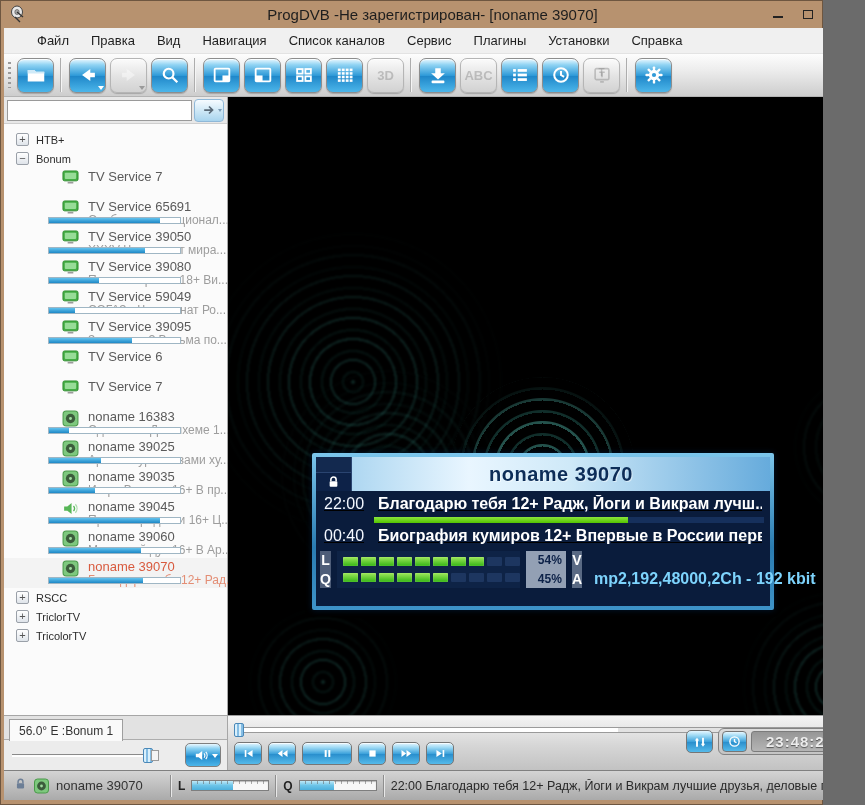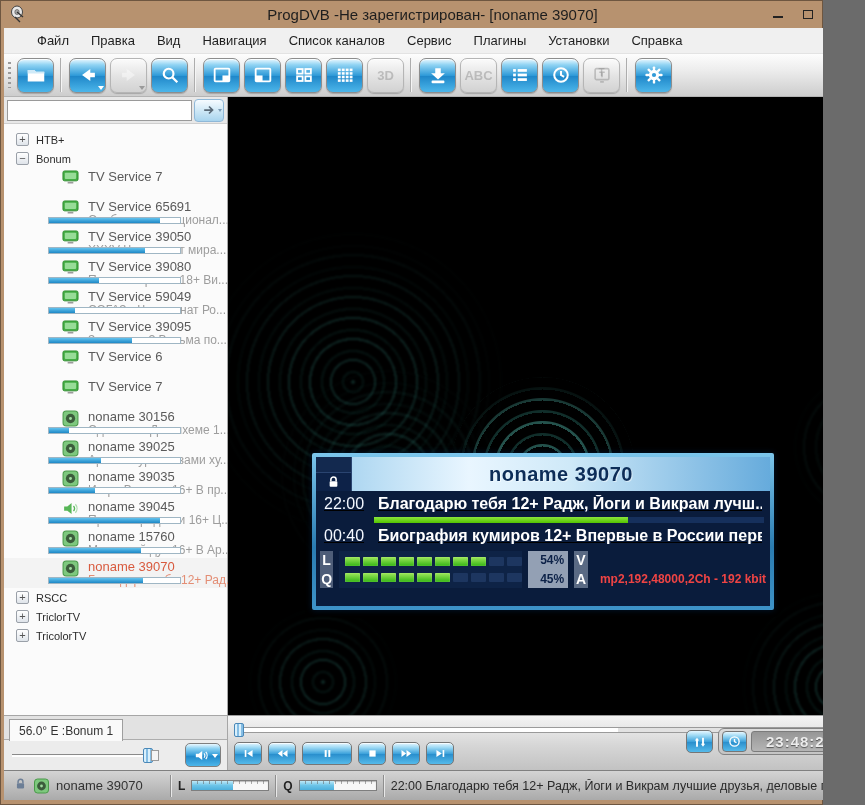--- a/index.html
+++ b/index.html
@@ -112,21 +112,21 @@
                 background:#0e2346; }
   .blk-row { display:flex; gap:3px; }
   .blk { width:15px; height:9px; border-radius:1px; background:#1d3660; }
   .blk.on { background:linear-gradient(#9fe85c,#35b515); box-shadow:inset 0 0 1px #d8ffb0; }
   .col-pct { width:40px; background:#93a0b4; display:flex; flex-direction:column; }
   .col-pct div { flex:1; color:#0d2248; font-weight:bold; font-size:12px; display:flex; align-items:center; justify-content:flex-end; padding-right:4px;margin-left:34px; }
   .col-va { width:25px; background:#5a6a84; display:flex; flex-direction:column; }
   .col-va div { flex:1; color:#fff; font-weight:bold; font-size:14px; display:flex; align-items:center; justify-content:center; }
   .col-audio { flex:1; display:flex; flex-direction:column; }
   .col-audio .a-top { flex:1; }
-  .col-audio .a-bot { flex:1; display:flex; align-items:center; color:#ef4444; font-weight:bold; font-size:12px;
+  .col-audio .a-bot { flex:1; display:flex; align-items:center; color:#7dd3fc; font-weight:bold; font-size:16px;
                       padding-left:6px; white-space:nowrap; }
   .osd-bottom { flex:1; position:relative; display:flex; align-items:center; justify-content:center; }
   .osd-transponder { font-size:15px; color:#eef4ff; margin-right:70px; white-space:nowrap; }
   .osd-clock { position:absolute; right:3px; bottom:2px; top:2px; display:flex; align-items:center; padding:0 5px;
                background:#071630; color:#38e63c; font-weight:bold; font-size:17px; letter-spacing:1px; }
 
   
   .side-bottom { position:absolute; left:4px; top:715px; width:224px; height:55px; background:#ececec;
                  border-top:1px solid #a6a6a6; border-right:1px solid #a6a6a6; }
   .tab-strip { position:relative; height:24px; border-bottom:1px solid #adadad; background:#e2e2e2; }
@@ -451,21 +451,21 @@
               <rect x="6" y="12.5" width="6" height="1.8" fill="#9a9a9a"></rect>
             </svg></span>
           <span class="c-name">TV Service 7</span>
         </div>
         <div class="chan">
           <span class="c-icon"><svg viewBox="0 0 16 16">
               <rect x="1" y="1" width="14" height="14" rx="3" fill="#7ec87e" stroke="#4a9a4a"></rect>
               <circle cx="8" cy="8" r="4.4" fill="#3c5c3c"></circle>
               <circle cx="8" cy="8" r="1.4" fill="#a0dca0"></circle>
             </svg></span>
-          <span class="c-name">noname 30156</span>
+          <span class="c-name">noname 16383</span>
           <span class="c-sub">Сделано в Дагенхеме 1...</span>
           <span class="c-prog">
             <span class="c-fill" style="width: 15%; display: block;"></span>
           </span>
         </div>
         <div class="chan">
           <span class="c-icon"><svg viewBox="0 0 16 16">
               <rect x="1" y="1" width="14" height="14" rx="3" fill="#7ec87e" stroke="#4a9a4a"></rect>
               <circle cx="8" cy="8" r="4.4" fill="#3c5c3c"></circle>
               <circle cx="8" cy="8" r="1.4" fill="#a0dca0"></circle>
@@ -499,21 +499,21 @@
           <span class="c-prog">
             <span class="c-fill" style="width: 85%; display: block;"></span>
           </span>
         </div>
         <div class="chan">
           <span class="c-icon"><svg viewBox="0 0 16 16">
               <rect x="1" y="1" width="14" height="14" rx="3" fill="#7ec87e" stroke="#4a9a4a"></rect>
               <circle cx="8" cy="8" r="4.4" fill="#3c5c3c"></circle>
               <circle cx="8" cy="8" r="1.4" fill="#a0dca0"></circle>
             </svg></span>
-          <span class="c-name">noname 15760</span>
+          <span class="c-name">noname 39060</span>
           <span class="c-sub">Мятежный дух 16+ В Ар...</span>
           <span class="c-prog">
             <span class="c-fill" style="width: 70%; display: block;"></span>
           </span>
         </div>
         <div class="chan sel">
           <span class="c-icon"><svg viewBox="0 0 16 16">
               <rect x="1" y="1" width="14" height="14" rx="3" fill="#7ec87e" stroke="#4a9a4a"></rect>
               <circle cx="8" cy="8" r="4.4" fill="#3c5c3c"></circle>
               <circle cx="8" cy="8" r="1.4" fill="#a0dca0"></circle>

